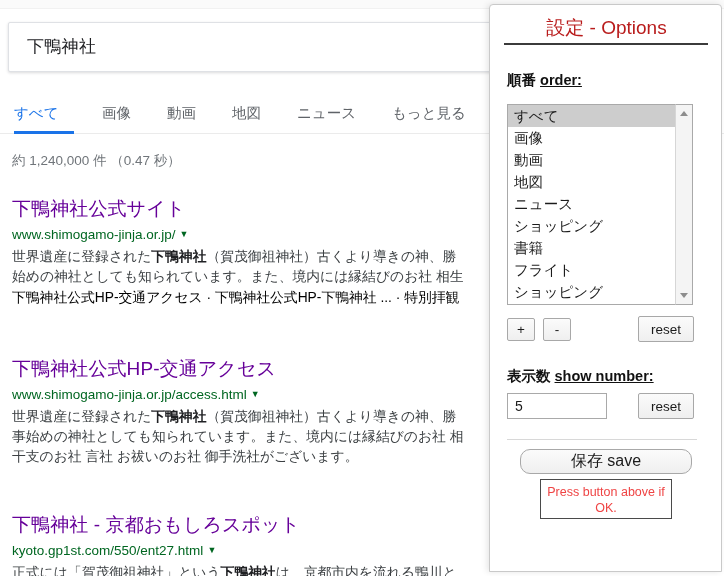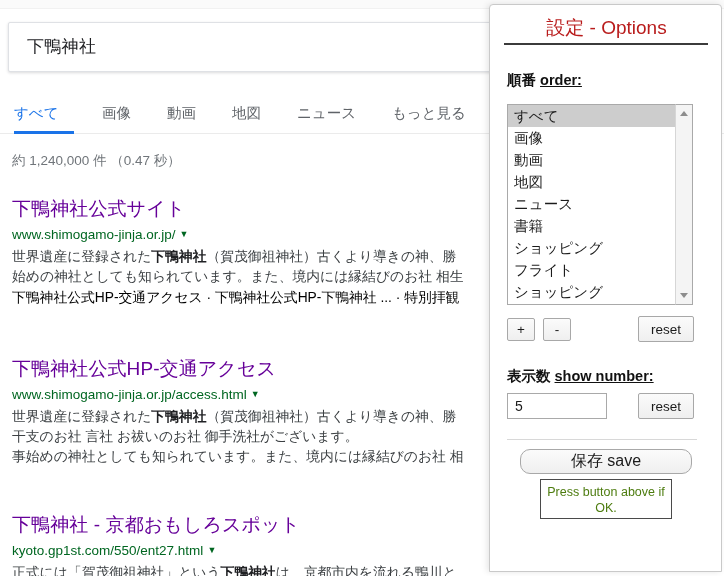--- a/index.html
+++ b/index.html
@@ -178,21 +178,21 @@
 
   .panel-rule {
     position: absolute; left: 17px; top: 434px; width: 190px;
     height: 1px; background: #d8d8d8;
   }
 
   .note-box {
     position: absolute;
     border: 1px solid #4a4a4a;
     background: #fff;
-    font-size: 12.5px; color: #4d7c0f; line-height: 16px;
+    font-size: 12.5px; color: #ef4444; line-height: 16px;
     text-align: center;
     box-sizing: border-box;
     padding-top: 4px;
   }
 </style>
 </head>
 <body>
 
 <div id="root">
 
@@ -231,22 +231,22 @@
       <div class="result-sitelinks">下鴨神社公式HP-交通アクセス · 下鴨神社公式HP-下鴨神社 ... · 特別拝観</div>
     </div>
 
     <div class="result" style="top:356px;">
       <div class="result-title">下鴨神社公式HP-交通アクセス</div>
       <div class="result-url">
         <span>www.shimogamo-jinja.or.jp/access.html</span><span class="caret">▼</span>
       </div>
       <div class="result-snippet">
         <div><span>世界遺産に登録された</span><b>下鴨神社</b><span>（賀茂御祖神社）古くより導きの神、勝</span></div>
+        <div>事始めの神社としても知られています。また、境内には縁結びのお社 相</div>
         <div>干支のお社 言社 お祓いのお社 御手洗社がございます。</div>
-        <div>事始めの神社としても知られています。また、境内には縁結びのお社 相</div>
       </div>
     </div>
 
     <div class="result" style="top:512px;">
       <div class="result-title">下鴨神社 - 京都おもしろスポット</div>
       <div class="result-url">
         <span>kyoto.gp1st.com/550/ent27.html</span><span class="caret">▼</span>
       </div>
       <div class="result-snippet">
         <div><span>正式には「賀茂御祖神社」という</span><b>下鴨神社</b><span>は、京都市内を流れる鴨川と</span></div>
@@ -264,22 +264,22 @@
       <span>順番</span>
       <span class="latin">order:</span>
     </div>
 
     <div class="order-list">
       <div class="order-option selected">すべて</div>
       <div class="order-option">画像</div>
       <div class="order-option">動画</div>
       <div class="order-option">地図</div>
       <div class="order-option">ニュース</div>
+      <div class="order-option">ショッピング</div>
       <div class="order-option">書籍</div>
-      <div class="order-option">ショッピング</div>
       <div class="order-option">フライト</div>
       <div class="order-option">ショッピング</div>
     </div>
 
     <div class="order-scrollbar">
       <div class="sb-arrow up">
           <div class="tri-up"></div>
         </div>
       <div class="sb-arrow down">
           <div class="tri-down"></div>

